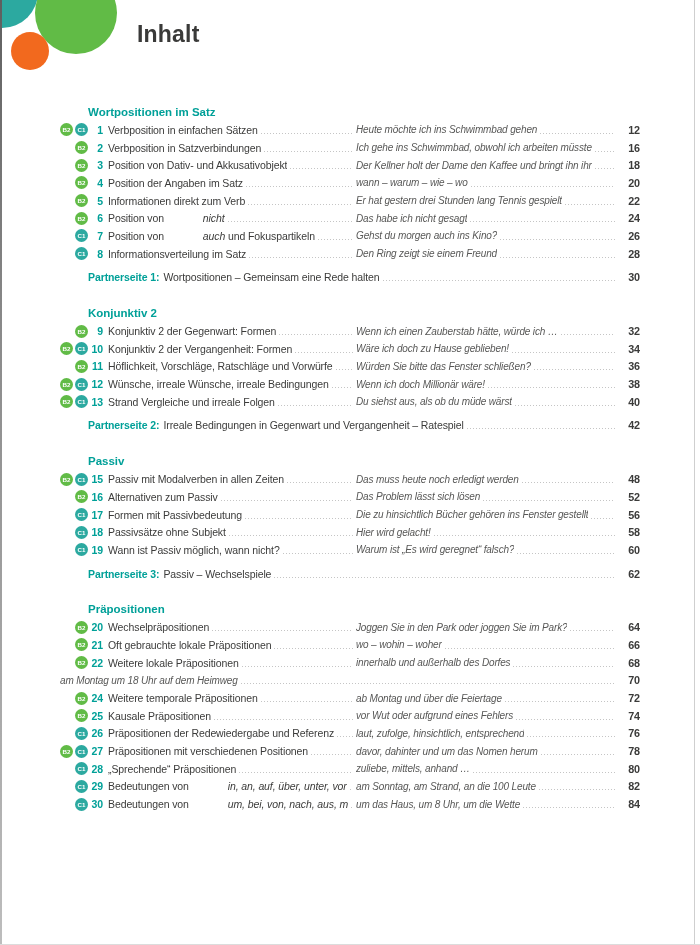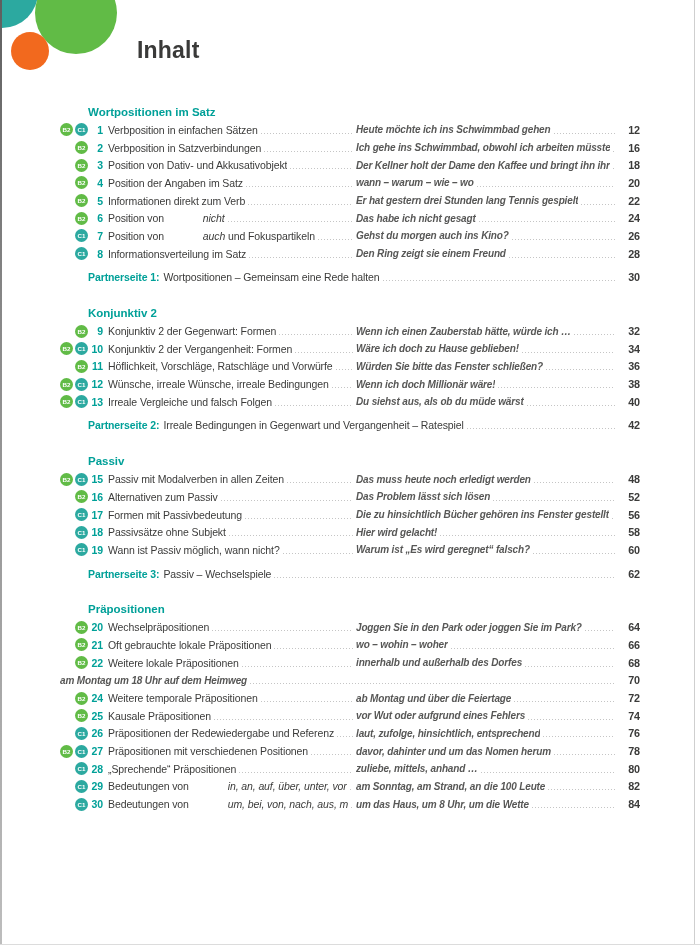--- a/index.html
+++ b/index.html
@@ -16,21 +16,21 @@
   .c-teal{left:-34px;top:-44px;width:72px;height:72px;background:var(--teal-badge);}
   .c-green{left:35px;top:-28px;width:82px;height:82px;background:var(--green);}
   .c-orange{left:11px;top:32px;width:38px;height:38px;background:var(--orange);}
 
   
   .edge-left{position:absolute;left:0;top:0;width:2px;height:100%;
     background:linear-gradient(to bottom,#5f5f5f 0%,#8a8a8a 35%,#bdbdbd 100%);}
   .edge-right{position:absolute;left:694px;top:0;width:1px;height:100%;background:#cfcfcf;}
   .edge-bottom{position:absolute;left:0;bottom:0;width:100%;height:1px;background:#dcdcdc;}
 
-  h1{position:absolute;left:137px;top:37px;margin:0;font-size:23px;font-weight:bold;
+  h1{position:absolute;left:137px;top:21px;margin:0;font-size:23px;font-weight:bold;
      color:#3A3A39;letter-spacing:.2px;}
 
   .toc{position:absolute;left:60px;top:105px;width:580px;}
   section{margin:0 0 20px 0;}
   .sec-h{margin:0 0 1px 28px;font-size:11.5px;line-height:15px;font-weight:bold;color:var(--teal);}
 
   .row{display:flex;align-items:center;height:17.7px;font-size:10.5px;color:var(--ink);
        letter-spacing:-0.1px;white-space:nowrap;}
   .left{flex:0 0 296px;display:flex;align-items:center;min-width:0;}
   .right{flex:1 1 auto;display:flex;align-items:center;min-width:0;}
@@ -41,21 +41,21 @@
          box-shadow:0 0 0 1px #fff;letter-spacing:0;}
   .badge.b2{background:var(--green);}
   .badge.c1{background:var(--teal-badge);}
 
   .num{flex:0 0 15px;text-align:right;font-weight:bold;color:var(--teal);}
   .title{margin-left:5px;overflow:hidden;flex-shrink:1;}
   .title em{font-style:italic;padding-left:36px;}
   .lead{flex:1 1 auto;min-width:2px;height:1px;margin:0 3px;position:relative;top:3.5px;
         background:repeating-linear-gradient(90deg,var(--dots) 0 1px,transparent 1px 3px);}
   .ex{font-style:italic;color:var(--example);font-size:10px;letter-spacing:-0.15px;
-      overflow:hidden;flex-shrink:1;font-weight:bold;}
+      overflow:hidden;flex-shrink:1;}
   .pg{flex:0 0 22px;text-align:right;font-weight:bold;font-size:10.8px;color:var(--ink);}
 
   .partner{margin-top:6px;padding-left:28px;}
   .p-label{font-weight:bold;color:var(--teal);}
   .p-title{margin-left:4px;overflow:hidden;flex-shrink:1;}
 </style>
 </head>
 <body>
 
 <div class="page">
@@ -260,21 +260,21 @@
             <span class="pg">38</span>
           </div>
         </div>
         <div class="row">
           <div class="left">
             <span class="badges">
               <span class="badge b2">B2</span>
               <span class="badge c1">C1</span>
             </span>
             <span class="num">13</span>
-            <span class="title"><span>Irreale Vergleiche und falsch Folgen</span></span>
+            <span class="title"><span>Strand Vergleiche und irreale Folgen</span></span>
             <span class="lead"></span>
           </div>
           <div class="right">
             <span class="ex">Du siehst aus, als ob du müde wärst</span>
             <span class="lead"></span>
             <span class="pg">40</span>
           </div>
         </div>
         <div class="row partner">
           <span class="p-label">Partnerseite 2:</span>

